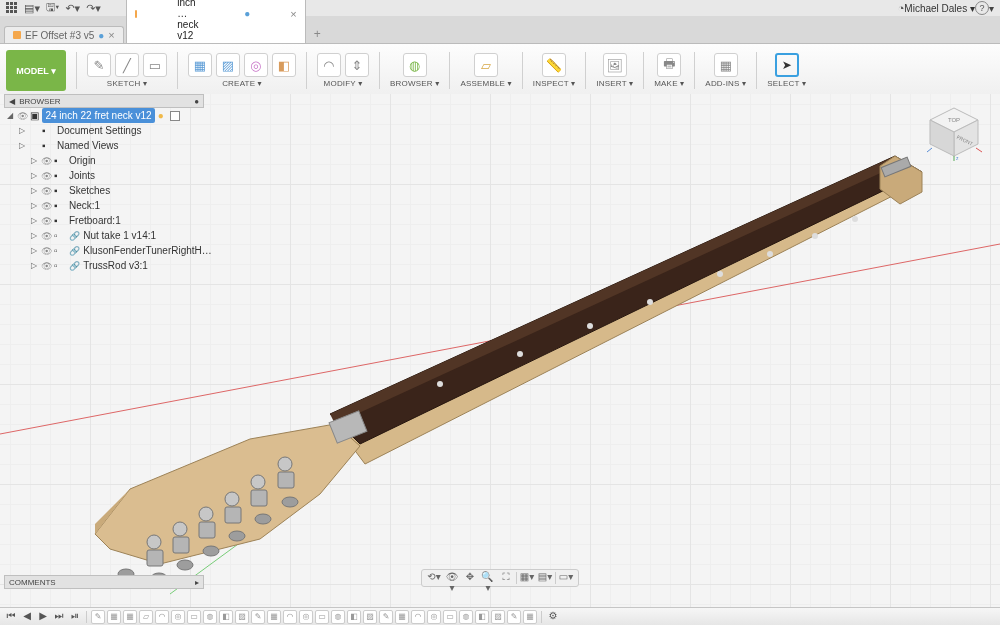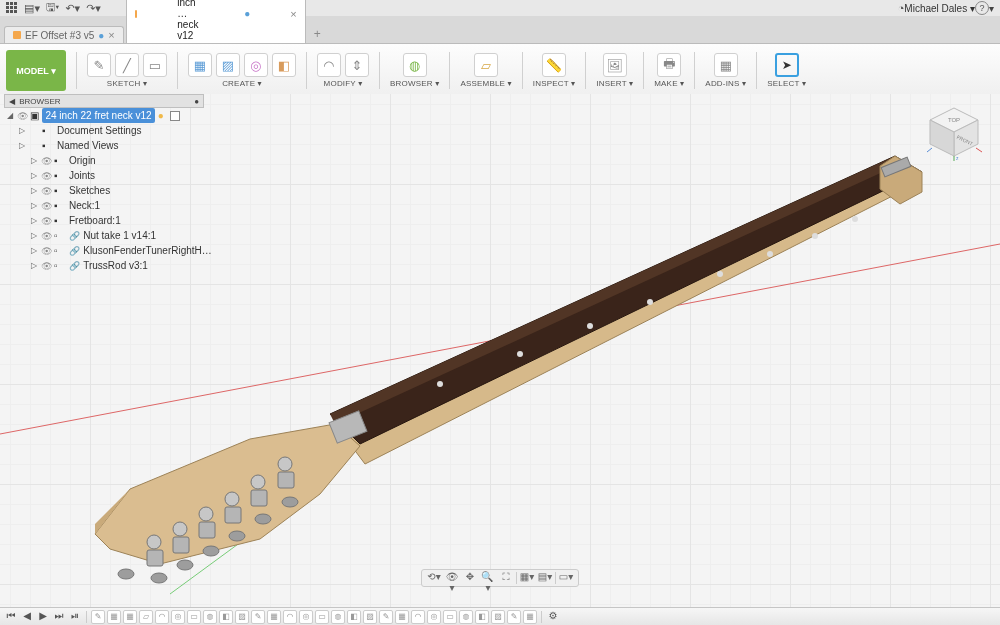--- a/index.html
+++ b/index.html
@@ -355,20 +355,25 @@
         <div class="node indent2">
           <span class="tri">▷</span>
           <span class="eye">👁</span>
           <span class="typ">▫</span>
           <span style="font-size:9px;color:#888;">🔗</span>
           <span class="lbl">TrussRod v3:1</span>
         </div>
       </div>
   </div>
 
+  <div class="comments">
+    <span>COMMENTS</span>
+    <span style="flex:1"></span>
+    <span>▸</span>
+  </div>
 
   <div class="viewbar">
     <div class="vb-btn">⟲▾</div>
     <div class="vb-btn">👁▾</div>
     <div class="vb-btn">✥</div>
     <div class="vb-btn">🔍▾</div>
     <div class="vb-btn">⛶</div>
     <div class="vb-sep"></div>
     <div class="vb-btn">▦▾</div>
     <div class="vb-btn">▤▾</div>

